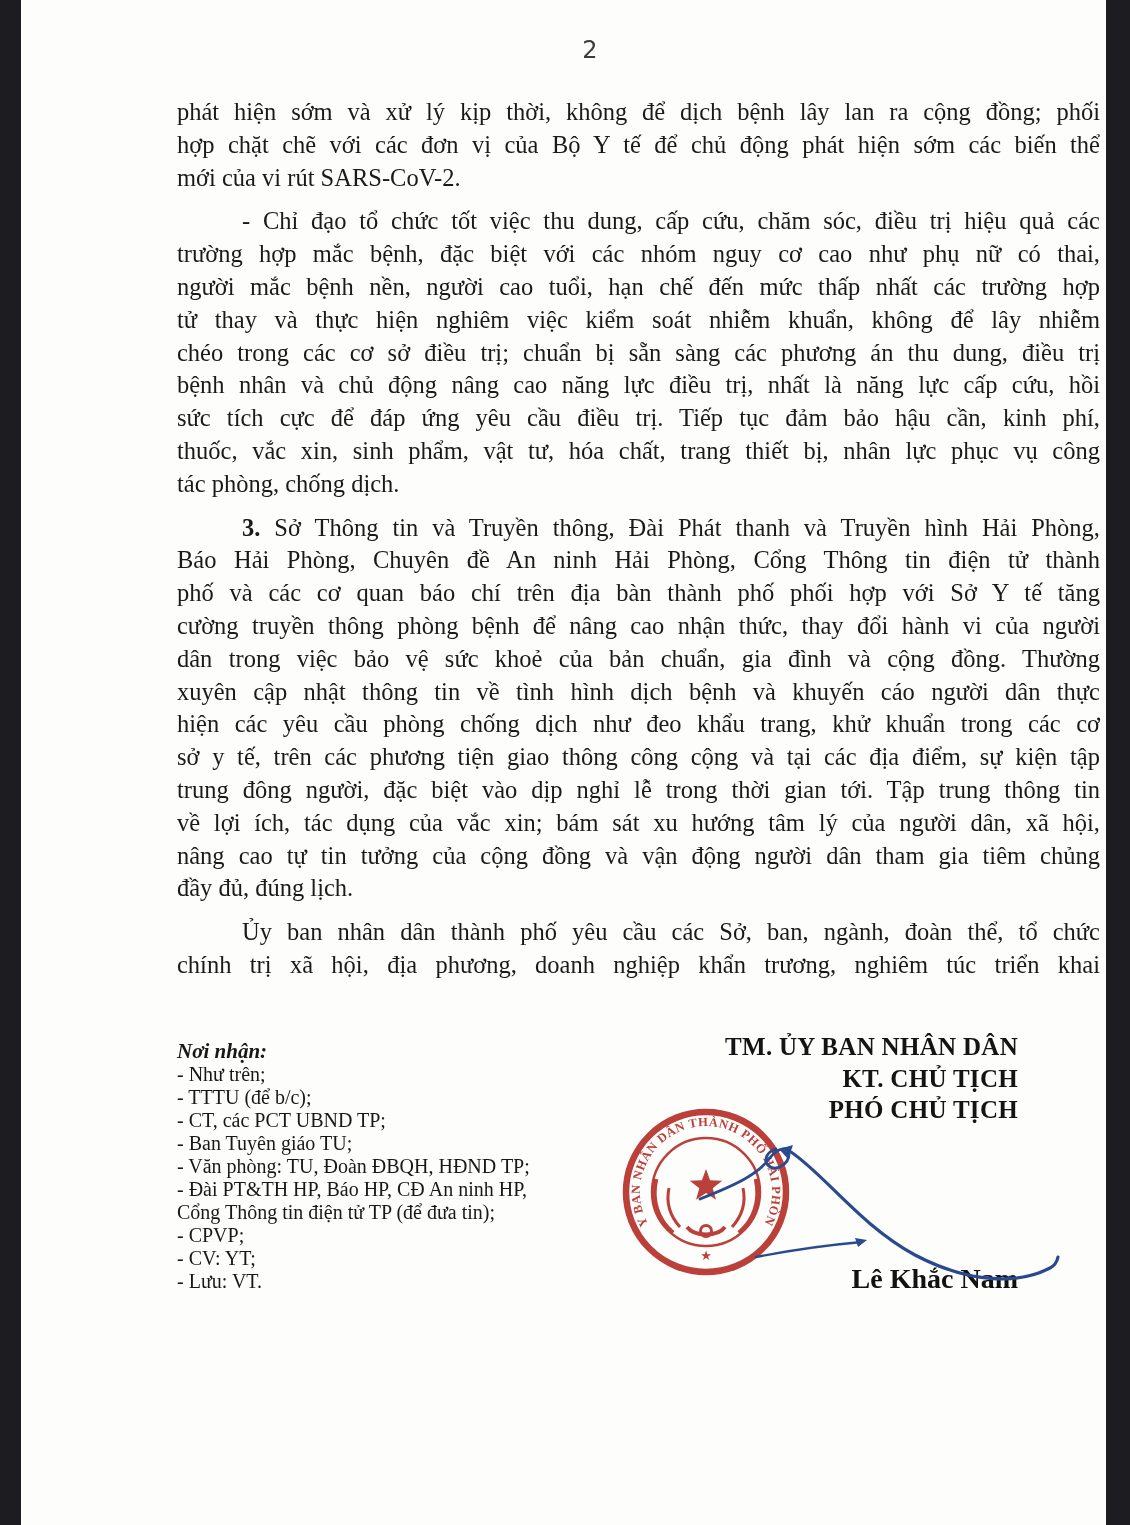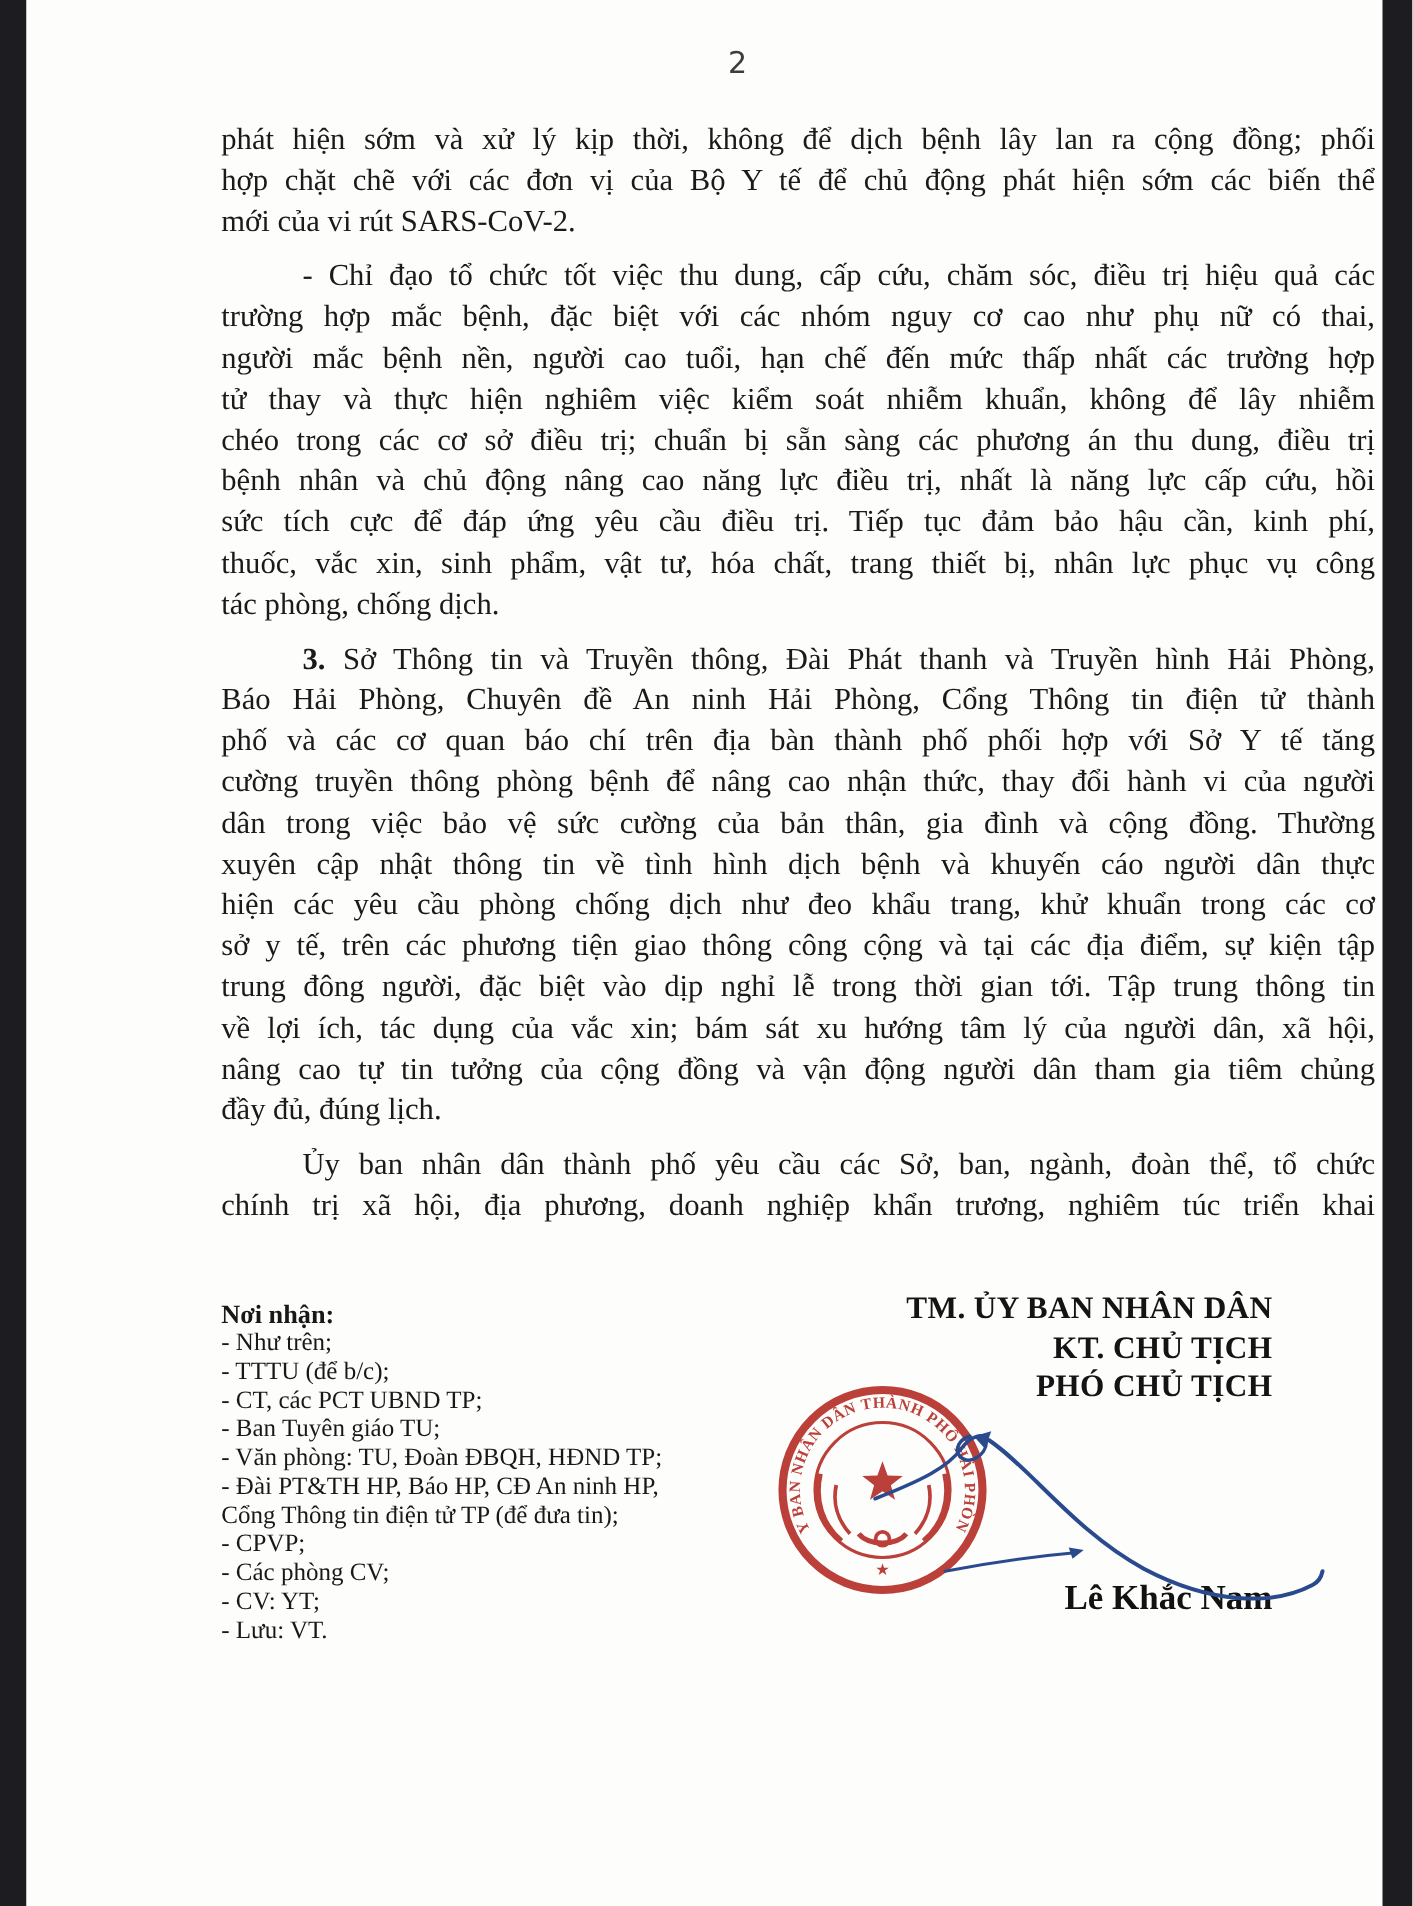--- a/index.html
+++ b/index.html
@@ -26,21 +26,21 @@
   .para{margin:0 0 11px 0;}
   .line{text-align:justify;text-align-last:justify;}
   .line.last{text-align-last:left;}
   .line.indent{padding-left:65px;}
   .line b{font-weight:bold;}
 
   #recipients{
     position:absolute;left:177px;top:1040px;width:420px;
     font-size:20px;line-height:23px;color:#181818;
   }
-  #recipients .head{font-weight:bold;font-size:21px;}
+  #recipients .head{font-weight:bold;font-style:italic;font-size:21px;}
 
   #sigblock{
     position:absolute;left:618px;top:1031px;width:400px;text-align:right;
     font-weight:bold;font-size:25px;line-height:31.5px;color:#141414;
     letter-spacing:0.3px;
   }
   #signer{
     position:absolute;left:618px;top:1263px;width:400px;text-align:right;
     font-weight:bold;font-size:28px;color:#121212;
   }
@@ -74,21 +74,21 @@
       <div class="line">bệnh nhân và chủ động nâng cao năng lực điều trị, nhất là năng lực cấp cứu, hồi</div>
       <div class="line">sức tích cực để đáp ứng yêu cầu điều trị. Tiếp tục đảm bảo hậu cần, kinh phí,</div>
       <div class="line">thuốc, vắc xin, sinh phẩm, vật tư, hóa chất, trang thiết bị, nhân lực phục vụ công</div>
       <div class="line last">tác phòng, chống dịch.</div>
     </div>
     <div class="para">
       <div class="line indent"><b>3. </b>Sở Thông tin và Truyền thông, Đài Phát thanh và Truyền hình Hải Phòng,</div>
       <div class="line">Báo Hải Phòng, Chuyên đề An ninh Hải Phòng, Cổng Thông tin điện tử thành</div>
       <div class="line">phố và các cơ quan báo chí trên địa bàn thành phố phối hợp với Sở Y tế tăng</div>
       <div class="line">cường truyền thông phòng bệnh để nâng cao nhận thức, thay đổi hành vi của người</div>
-      <div class="line">dân trong việc bảo vệ sức cường của bản thân, gia đình và cộng đồng. Thường</div>
+      <div class="line">dân trong việc bảo vệ sức khoẻ của bản chuẩn, gia đình và cộng đồng. Thường</div>
       <div class="line">xuyên cập nhật thông tin về tình hình dịch bệnh và khuyến cáo người dân thực</div>
       <div class="line">hiện các yêu cầu phòng chống dịch như đeo khẩu trang, khử khuẩn trong các cơ</div>
       <div class="line">sở y tế, trên các phương tiện giao thông công cộng và tại các địa điểm, sự kiện tập</div>
       <div class="line">trung đông người, đặc biệt vào dịp nghỉ lễ trong thời gian tới. Tập trung thông tin</div>
       <div class="line">về lợi ích, tác dụng của vắc xin; bám sát xu hướng tâm lý của người dân, xã hội,</div>
       <div class="line">nâng cao tự tin tưởng của cộng đồng và vận động người dân tham gia tiêm chủng</div>
       <div class="line last">đầy đủ, đúng lịch.</div>
     </div>
     <div class="para">
       <div class="line indent">Ủy ban nhân dân thành phố yêu cầu các Sở, ban, ngành, đoàn thể, tổ chức</div>
@@ -100,21 +100,20 @@
   <div class="head">Nơi nhận:</div>
   <div>
       <div>- Như trên;</div>
       <div>- TTTU (để b/c);</div>
       <div>- CT, các PCT UBND TP;</div>
       <div>- Ban Tuyên giáo TU;</div>
       <div>- Văn phòng: TU, Đoàn ĐBQH, HĐND TP;</div>
       <div>- Đài PT&amp;TH HP, Báo HP, CĐ An ninh HP,</div>
       <div>Cổng Thông tin điện tử TP (để đưa tin);</div>
       <div>- CPVP;</div>
-      <div>- Các phòng CV;</div>
       <div>- CV: YT;</div>
       <div>- Lưu: VT.</div>
     </div>
 </div>
 
 <div id="sigblock">
   <div>TM. ỦY BAN NHÂN DÂN</div>
   <div>KT. CHỦ TỊCH</div>
   <div>PHÓ CHỦ TỊCH</div>
 </div>

